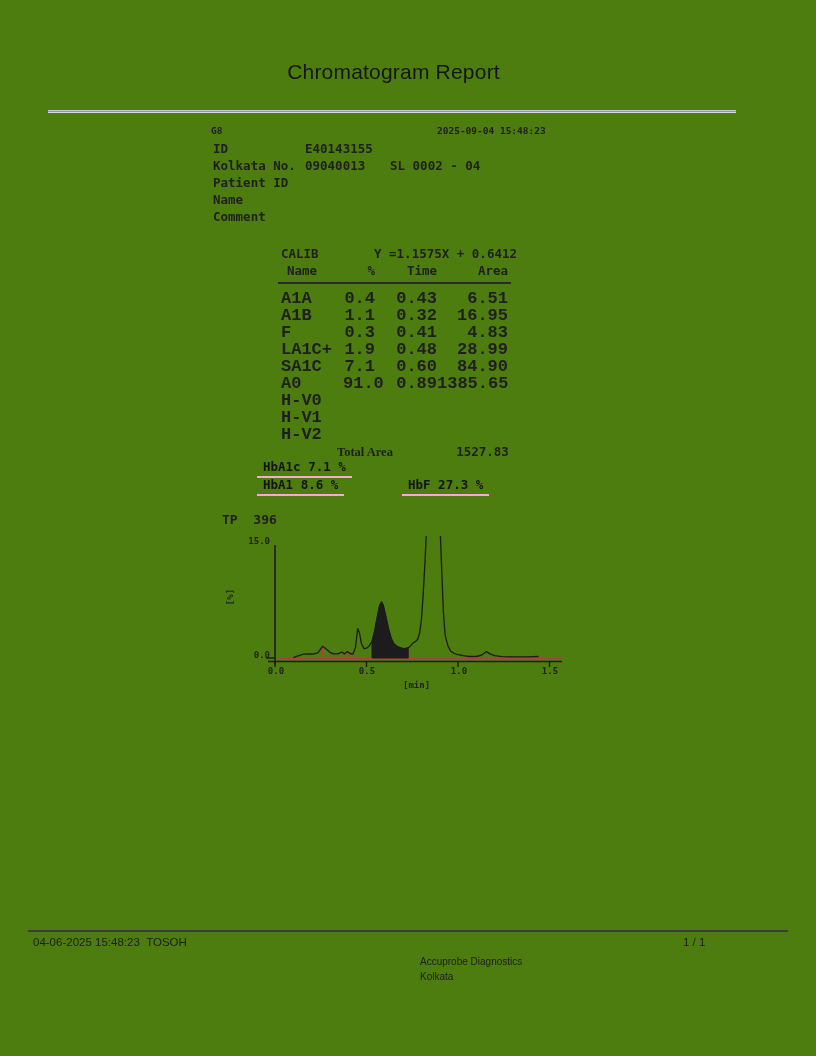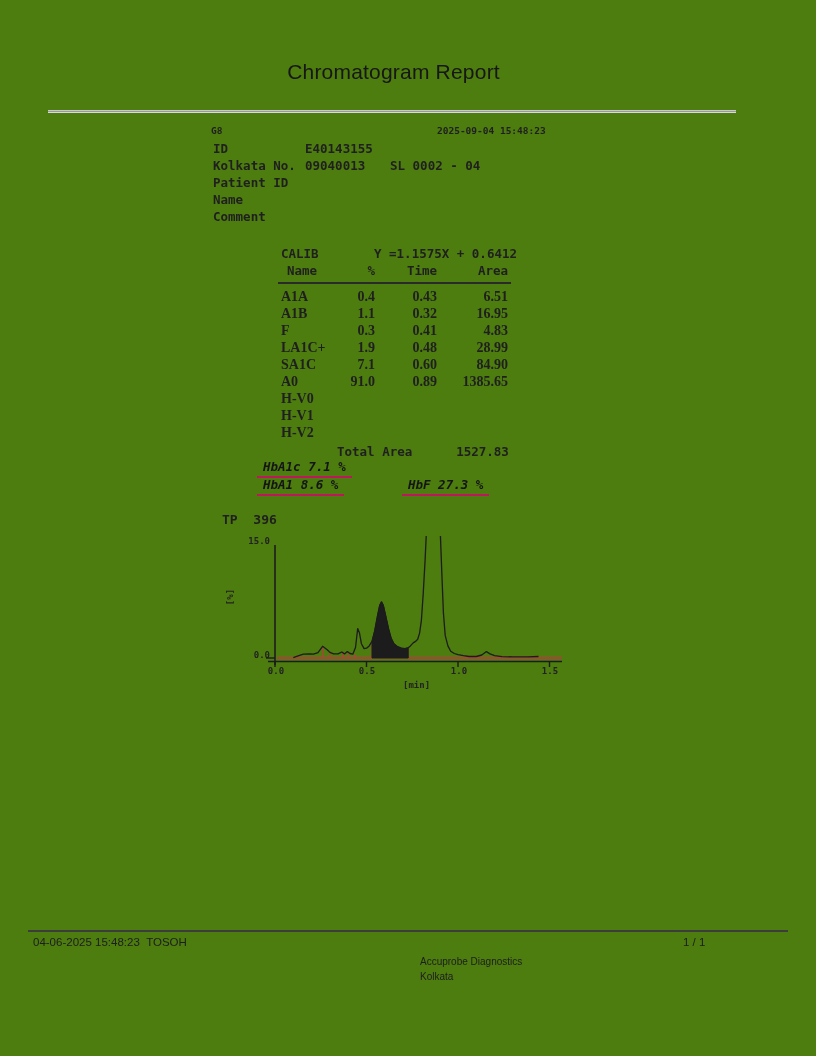--- a/index.html
+++ b/index.html
@@ -24,29 +24,29 @@
   
   .calib-label { left:281px; top:247px; }
   .calib-eq    { left:374px; top:247px; }
   .calib-head  { position:absolute; left:281px; top:264px; width:227px; display:grid;
                  grid-template-columns:62px 32px 62px 71px; }
   .calib-head .h-name { padding-left:6px; text-align:left; }
   .calib-head .num { text-align:right; }
   .calib-rule { position:absolute; left:278px; top:282px; width:233px; height:2px; background:#2a2a2a; }
   .calib-rows { position:absolute; left:281px; top:289px; width:227px; }
   .calib-row  { display:grid; grid-template-columns:62px 32px 62px 71px; height:17px;
-                font-family:Liberation Serif, serif; font-weight:700; font-size:14px;
+                font-family:Liberation Mono, monospace; font-weight:700; font-size:17px;
                 color:#1f1f1f; white-space:pre; }
   .calib-row .num { text-align:right; }
-  .tot-label { left:337px; top:445px; }
+  .tot-label { left:337px; top:445px;font-family:Liberation Serif, serif; }
   .tot-val   { left:447px; top:445px; width:71px; text-align:center; }
   
   .res { position:absolute; font-family:"DejaVu Sans Mono", monospace; font-weight:700;
          font-size:12.5px; color:#141414; white-space:pre;
-         border-bottom:2px solid #be185d; padding:0 6px 2px 6px;font-style:italic; }
+         border-bottom:2px solid #f9a8d4; padding:0 6px 2px 6px; }
   .res-hba1c { left:257px; top:459px; }
   .res-hba1  { left:257px; top:477px; }
   .res-hbf   { left:402px; top:477px; }
   
   .tp { left:222px; top:513px; font-size:13px; }
   .ax { position:absolute; font-family:"DejaVu Sans Mono", monospace; font-weight:700;
         font-size:9px; color:#222; white-space:pre; }
   .ymax { left:244px; top:536px; width:26px; text-align:right; }
   .ymin { left:244px; top:650px; width:26px; text-align:right; }
   .ylab { left:222px; top:592px; transform:rotate(-90deg); }

